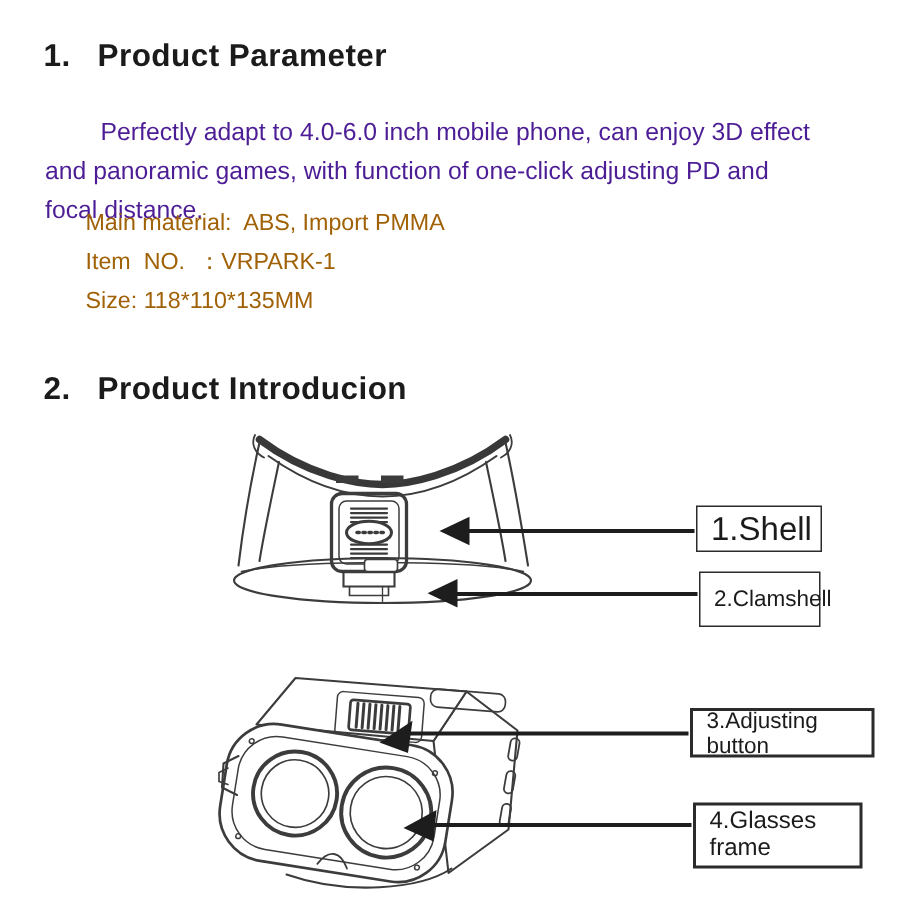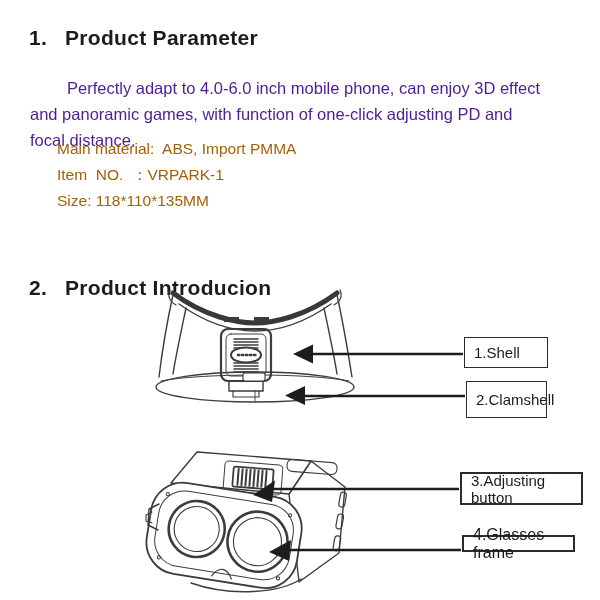--- a/index.html
+++ b/index.html
@@ -3,38 +3,38 @@
 <meta charset="utf-8">
 <style>
   html,body{margin:0;padding:0;background:#fff;}
   .page{
     position:relative;width:600px;height:600px;background:#ffffff;
     font-family:"Liberation Sans",sans-serif;color:#1e1e1e;overflow:hidden;
   }
   .heading{position:absolute;left:29px;font-size:21px;font-weight:bold;color:#1b1b1b;letter-spacing:.3px;white-space:pre;}
   .heading .h-num{display:inline-block;width:36px;}
   #heading-parameter{top:26px;}
-  #heading-introduction{top:248px;margin-top:28px;}
+  #heading-introduction{top:248px;}
   .para{
     position:absolute;left:30px;top:58px;width:516px;
     font-size:16.5px;line-height:26px;text-indent:37px;color:#4c1d95;
   }
   .specs{position:absolute;left:57px;top:136px;font-size:15.5px;line-height:26px;color:#a16207;}
   .spec-line{white-space:pre-wrap;}
   .spec-line.small{font-size:14.5px;}
   .diagram-svg{position:absolute;left:0;top:0;width:600px;height:600px;z-index:1;}
   .labelbox{
     position:absolute;z-index:2;background:#fff;border:2px solid #2b2b2b;
     display:flex;align-items:center;box-sizing:border-box;padding-left:9px;
     color:#1b1b1b;
   }
-  #label-shell{left:464px;top:337px;width:84px;height:31px;font-size:15px;border-width:1.5px;}
+  #label-shell{left:464px;top:337px;width:84px;height:31px;font-size:22px;border-width:1.5px;}
   #label-clamshell{left:466px;top:381px;width:81px;height:37px;font-size:15px;border-width:1.5px;}
   #label-adjusting{left:460px;top:472px;width:123px;height:33px;font-size:15px;justify-content:flex-end;}
-  #label-glasses{left:462px;top:535px;width:113px;height:17px;font-size:16px;}
+  #label-glasses{left:462px;top:535px;width:113px;height:44px;font-size:16px;}
 </style>
 </head>
 <body>
 
 <div class="page">
 
   <div class="heading" id="heading-parameter"><span class="h-num">1.</span><span>Product Parameter</span></div>
 
   <p class="para">Perfectly adapt to 4.0-6.0 inch mobile phone, can enjoy 3D effect and panoramic games, with function of one-click adjusting PD and focal distance.</p>
 

